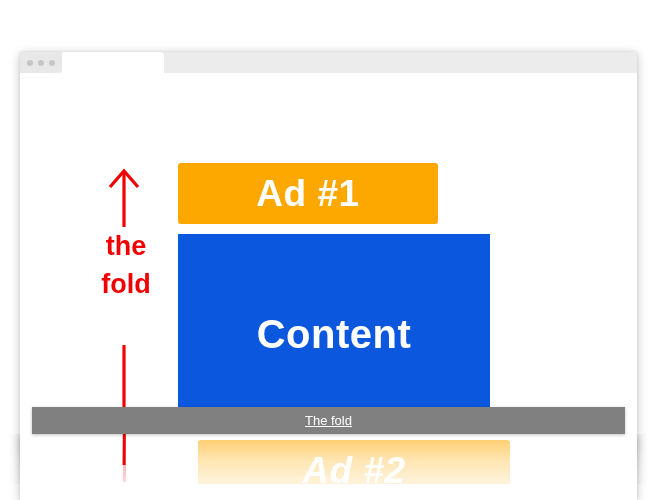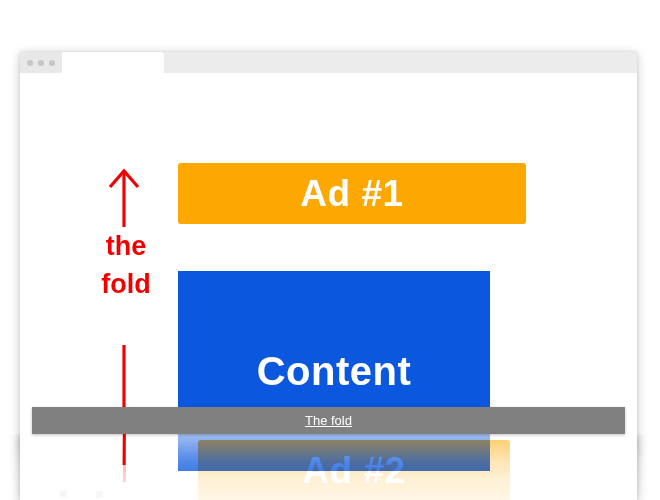--- a/index.html
+++ b/index.html
@@ -87,34 +87,33 @@
     display: flex;
     align-items: center;
     justify-content: center;
     font-weight: bold;
     color: #ffffff;
     letter-spacing: 0.5px;
   }
   .ad1 {
     left: 158px;
     top: 90px;
-    width: 348px;
+    width: 260px;
     height: 61px;
     background: #FCA800;
     border-radius: 3px;
     font-size: 37px;
   }
   .content-block {
     left: 158px;
     top: 161px;
     width: 312px;
     height: 200px;
     background: #0B57DE;
     font-size: 40px;
-    margin-top: 37px;
   }
 
   
   .annotation {
     position: absolute;
     left: 48px;
     top: 92px;
     width: 116px;
     height: 300px;
     pointer-events: none;
@@ -153,23 +152,24 @@
     z-index: 30;
     text-decoration: underline;
   }
 
   
   .below-fold {
     position: absolute;
     left: 0;
     top: 434px;
     width: 660px;
-    height: 67px;
+    height: 50px;
     overflow: hidden;
     z-index: 5;
+    font-style: italic;
   }
   .below-inner {
     position: absolute;
     left: 0;
     top: 0;
     width: 660px;
     height: 120px;
     -webkit-mask-image: linear-gradient(to bottom, rgba(0,0,0,0.62) 0px, rgba(0,0,0,0.30) 26px, rgba(0,0,0,0.16) 46px, rgba(0,0,0,0.10) 66px);
     mask-image: linear-gradient(to bottom, rgba(0,0,0,0.62) 0px, rgba(0,0,0,0.30) 26px, rgba(0,0,0,0.16) 46px, rgba(0,0,0,0.10) 66px);
   }

